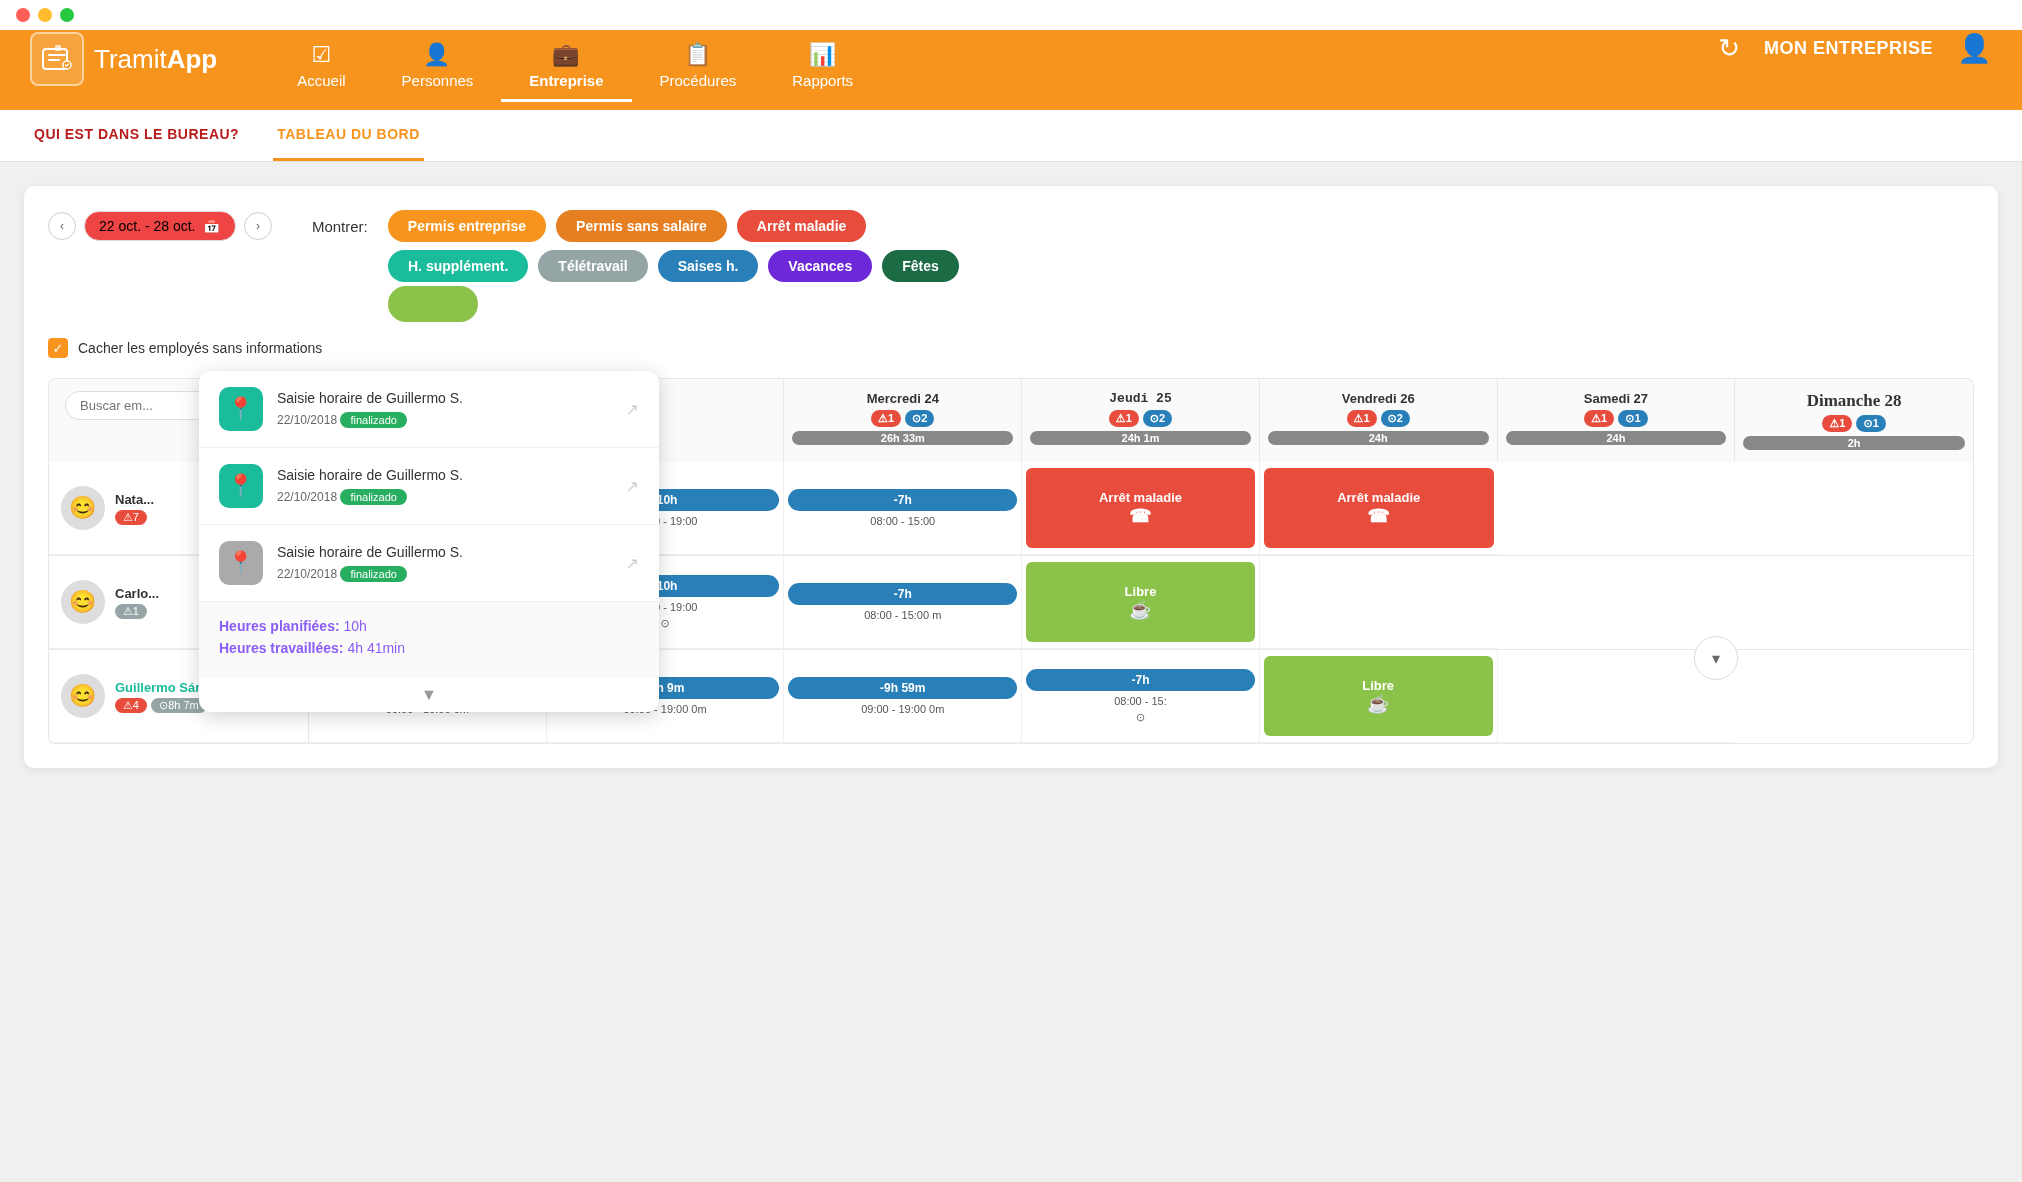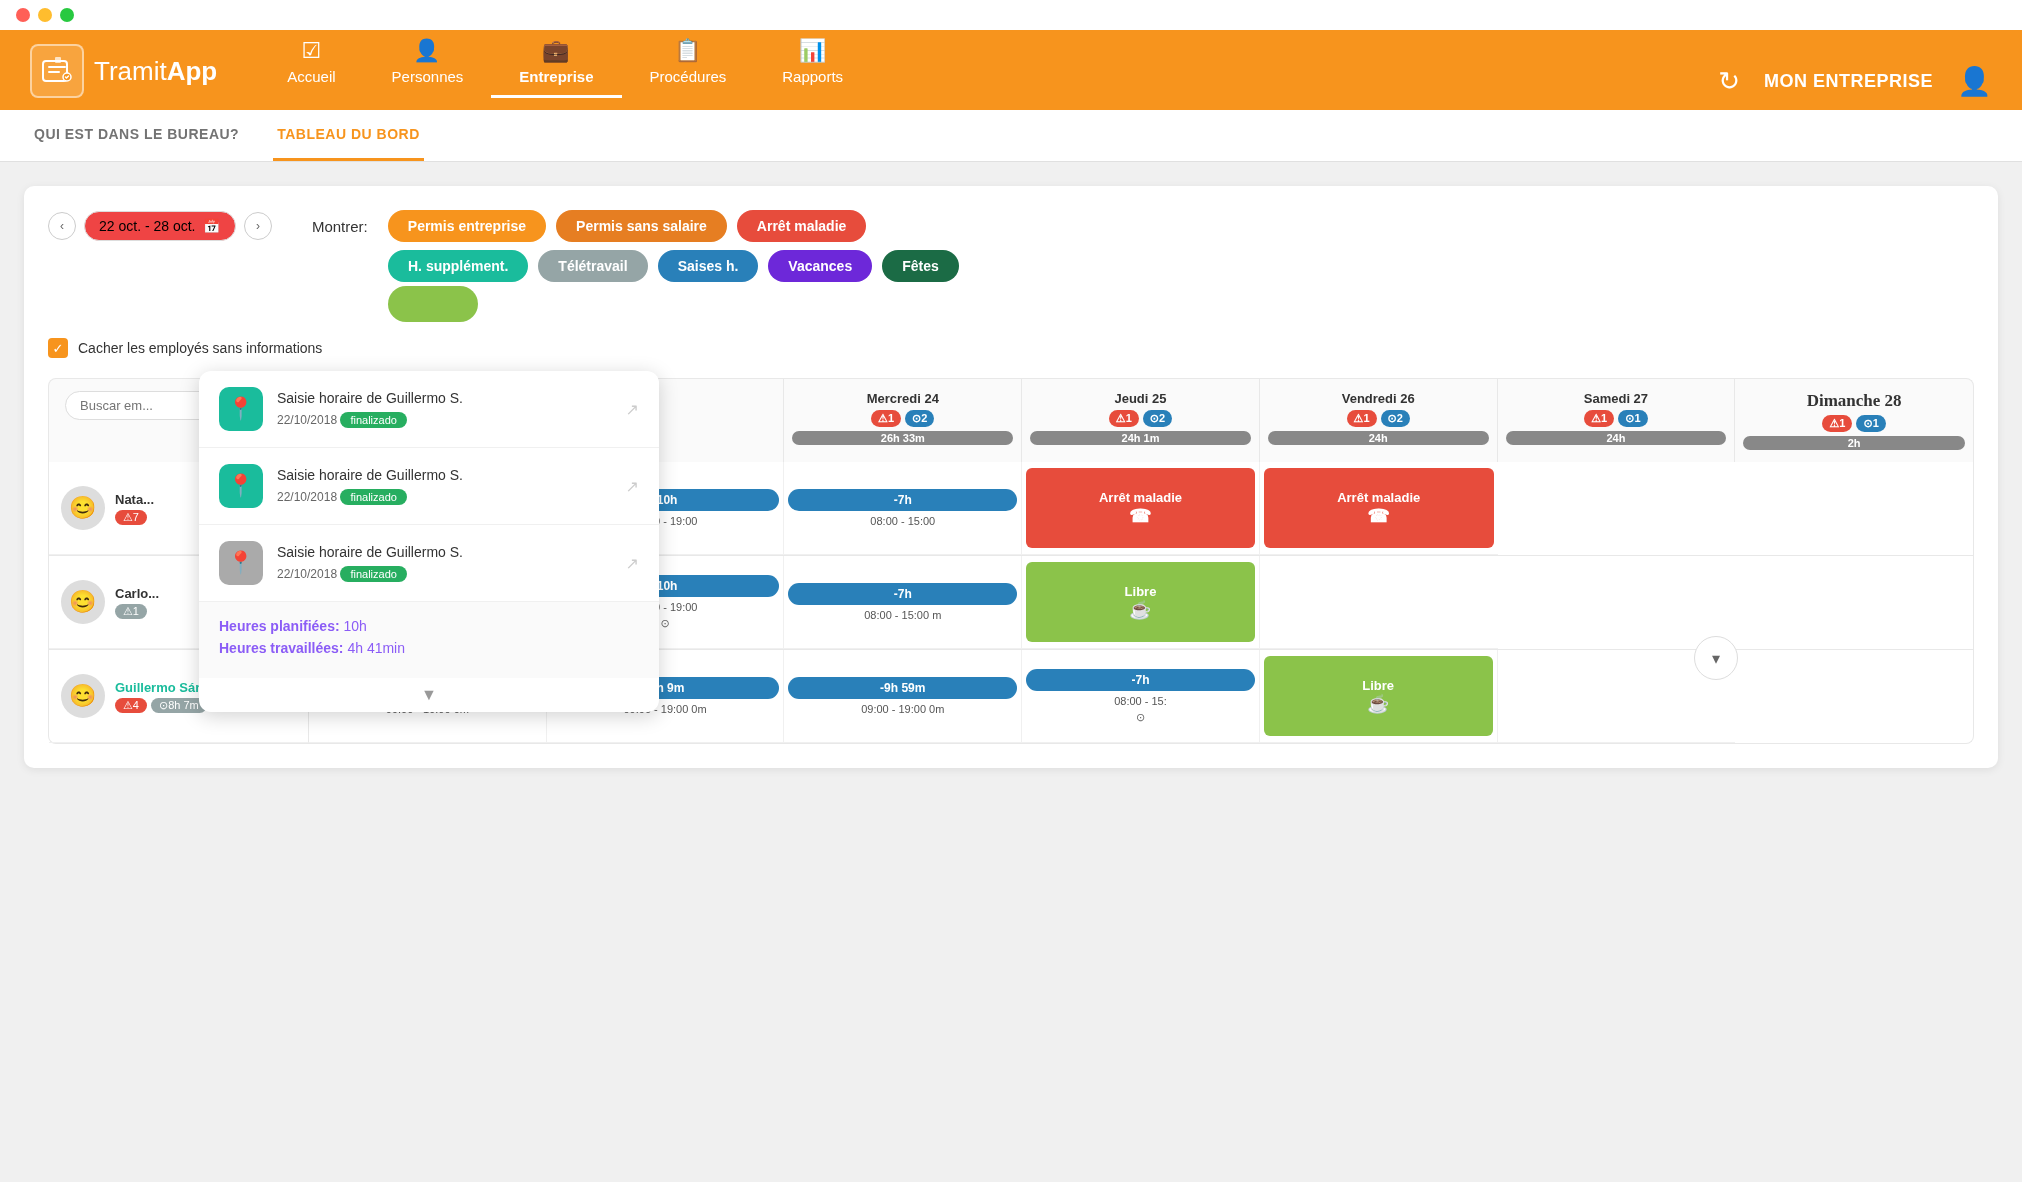--- a/index.html
+++ b/index.html
@@ -17,24 +17,24 @@
       width: 14px; height: 14px; border-radius: 50%;
     }
     .dot-red { background: #FF5F57; }
     .dot-yellow { background: #FFBD2E; }
     .dot-green { background: #28C940; }
 
     
     .header {
       background: #F7941D;
       display: flex;
-      align-items: flex-end;
-      padding: 12px 30px;
+      align-items: flex-start;
+      padding: 2px 30px;
       height: 80px;
-      gap: 2px;
+      gap: 12px;
     }
     .logo-area {
       display: flex;
       align-items: center;
       margin-right: 40px;
     }
     .logo-icon {
       width: 54px; height: 54px;
       background: rgba(255,255,255,0.15);
       border: 2px solid rgba(255,255,255,0.5);
@@ -96,21 +96,21 @@
       display: flex;
       align-items: center;
       padding: 0 30px;
       border-bottom: 1px solid #e0e0e0;
       height: 52px;
       gap: 30px;
     }
     .sub-nav-item {
       font-size: 14px;
       font-weight: 600;
-      color: #737373;
+      color: #b91c1c;
       text-transform: uppercase;
       letter-spacing: 0.5px;
       cursor: pointer;
       padding: 0 4px;
       height: 100%;
       display: flex;
       align-items: center;
       border-bottom: 3px solid transparent;
     }
     .sub-nav-item.active {
@@ -583,21 +583,21 @@
         <div class="summary-col">
           <div style="font-size:13px; font-weight:600; margin-bottom:4px;">Mercredi 24</div>
           <div style="display:flex; gap:4px; justify-content:center; margin-bottom:4px;">
             <span class="mini-badge mini-red">⚠1</span>
             <span class="mini-badge mini-blue">⊙2</span>
           </div>
           <div style="font-size:11px; background:#888; color:white; border-radius:10px; padding:1px 8px;">26h 33m</div>
         </div>
 
         <div class="summary-col">
-          <div style="font-size:13px; font-weight:600; margin-bottom:4px;">Jeudi 25</div>
+          <div style="font-size:13px; font-weight:600; margin-bottom:4px;font-family:Liberation Mono, monospace;">Jeudi 25</div>
           <div style="display:flex; gap:4px; justify-content:center; margin-bottom:4px;">
             <span class="mini-badge mini-red">⚠1</span>
             <span class="mini-badge mini-blue">⊙2</span>
           </div>
           <div style="font-size:11px; background:#888; color:white; border-radius:10px; padding:1px 8px;">24h 1m</div>
         </div>
 
         <div class="summary-col">
           <div style="font-size:13px; font-weight:600; margin-bottom:4px;">Vendredi 26</div>
           <div style="display:flex; gap:4px; justify-content:center; margin-bottom:4px;">

